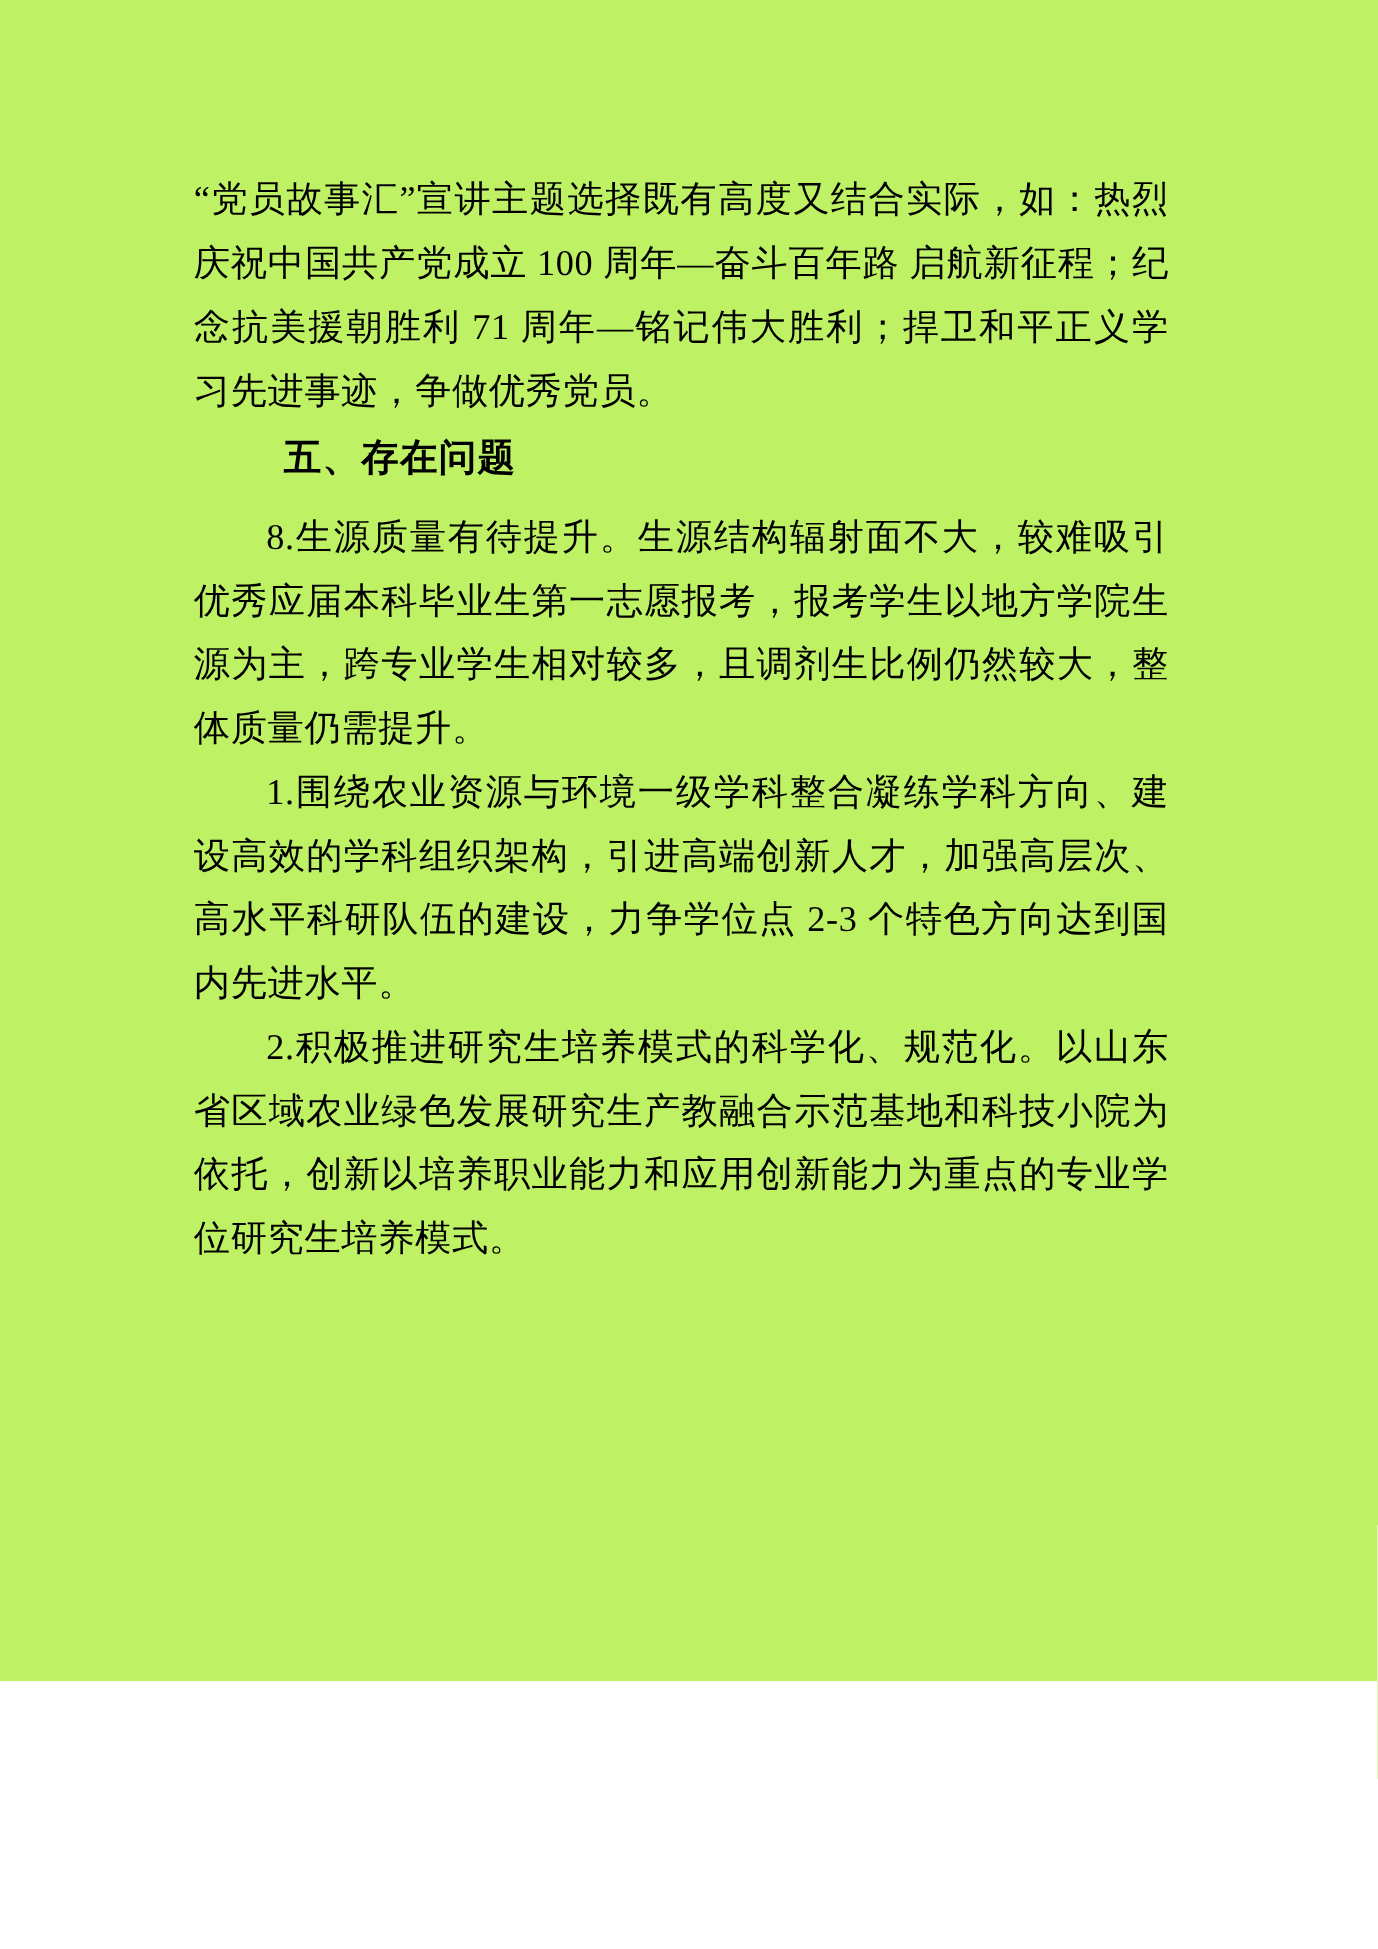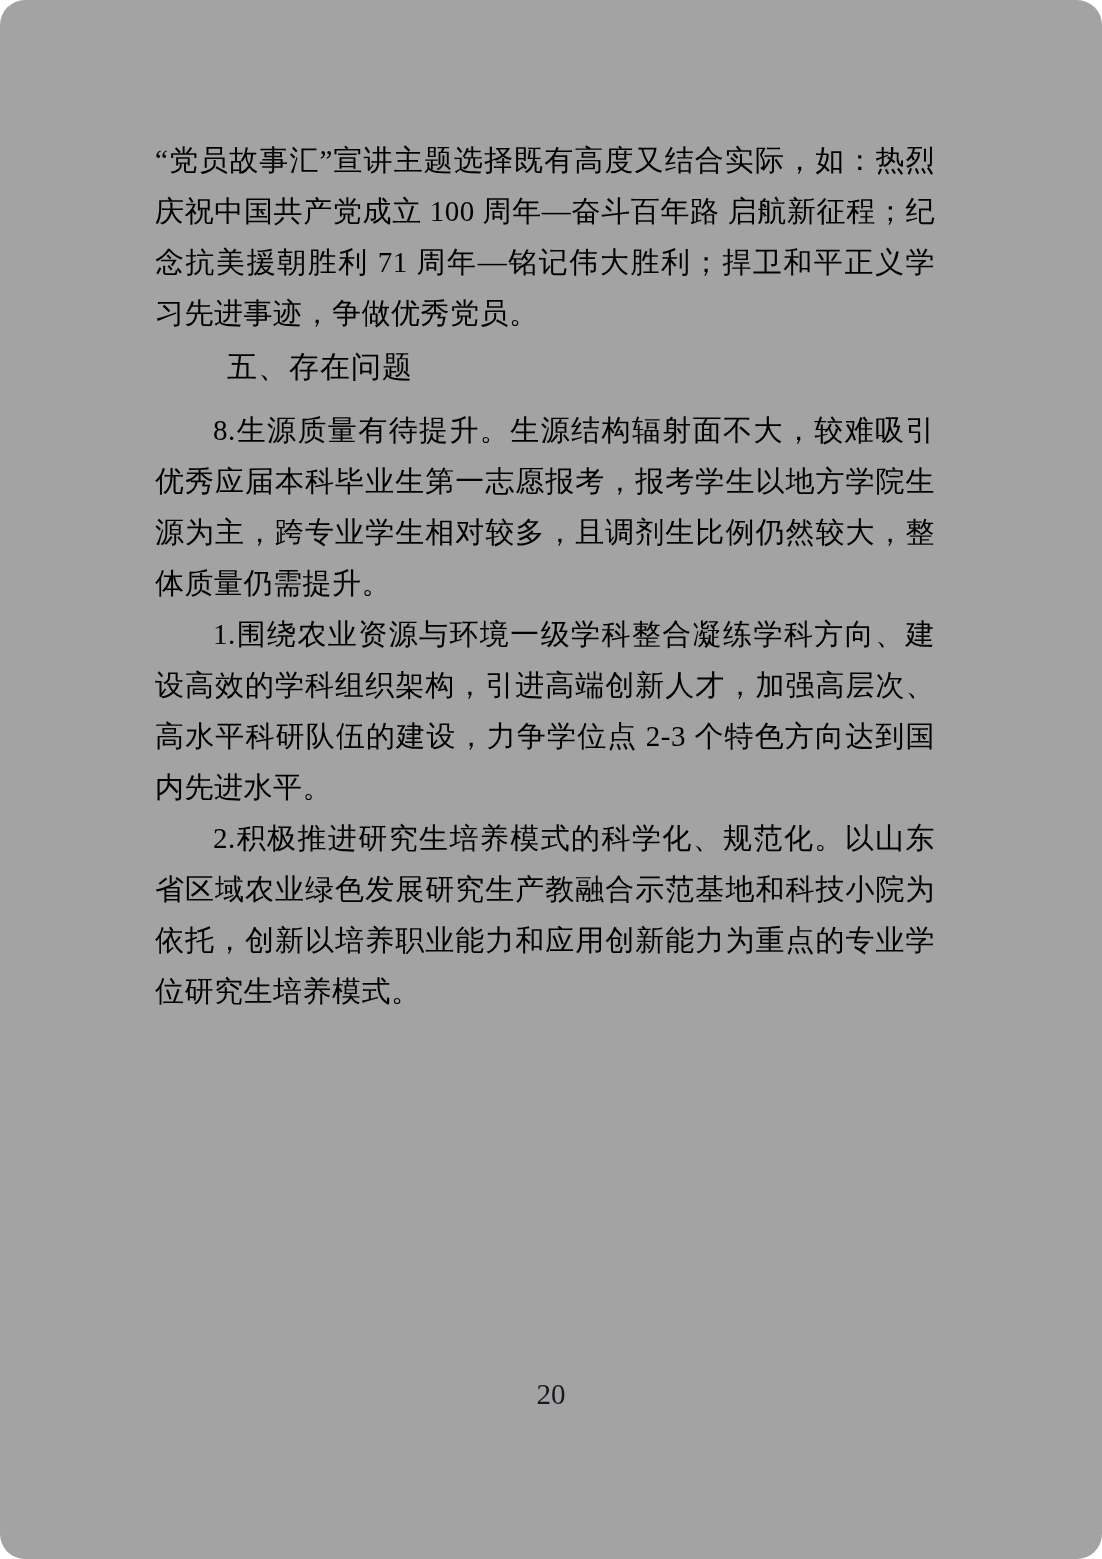--- a/index.html
+++ b/index.html
@@ -3,26 +3,25 @@
 <meta charset="utf-8">
 <style>
   html, body {
     margin: 0;
     padding: 0;
     background: #ffffff;
   }
   .page {
     position: relative;
     width: 1102px;
-    height: 1559px;
-    background: #a3a3a3;
+    height: 1345px;
+    background: #bef264;
     color: #000000;
     font-family: "Liberation Serif", "DejaVu Serif", serif;
     overflow: hidden;
-    border-radius: 25px;
   }
   .content {
     position: absolute;
     left: 155px;
     top: 135px;
     width: 780px;
   }
   .body-para {
     margin: 0;
     font-size: 29px;
@@ -30,21 +29,21 @@
     text-align: justify;
     letter-spacing: 0.5px;
   }
   .indent-2 {
     text-indent: 58px;
   }
   .sec-heading {
     margin: 2px 0 0 0;
     padding-left: 72px;
     font-family: "Liberation Sans", "DejaVu Sans", sans-serif;
-    font-weight: 400;
+    font-weight: 700;
     font-size: 30px;
     line-height: 51px;
     letter-spacing: 1px;
   }
   .sec-heading.after-gap {
     margin-bottom: 13px;
   }
   .sec-heading.h-six {
     margin-top: 1px;
     margin-bottom: 9px;

